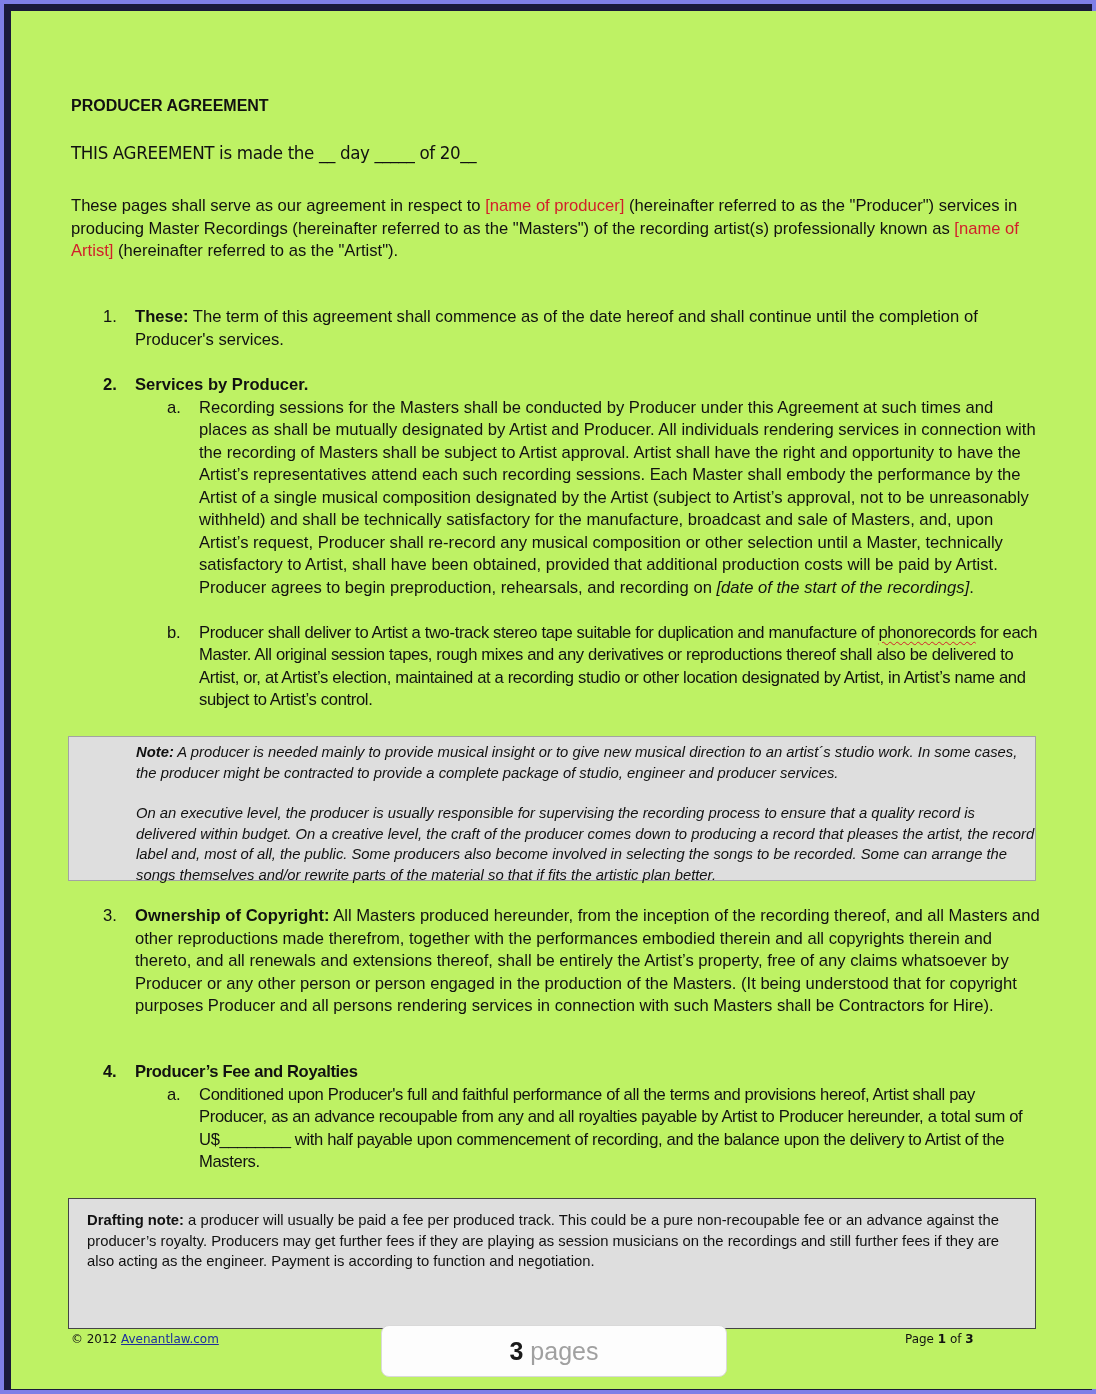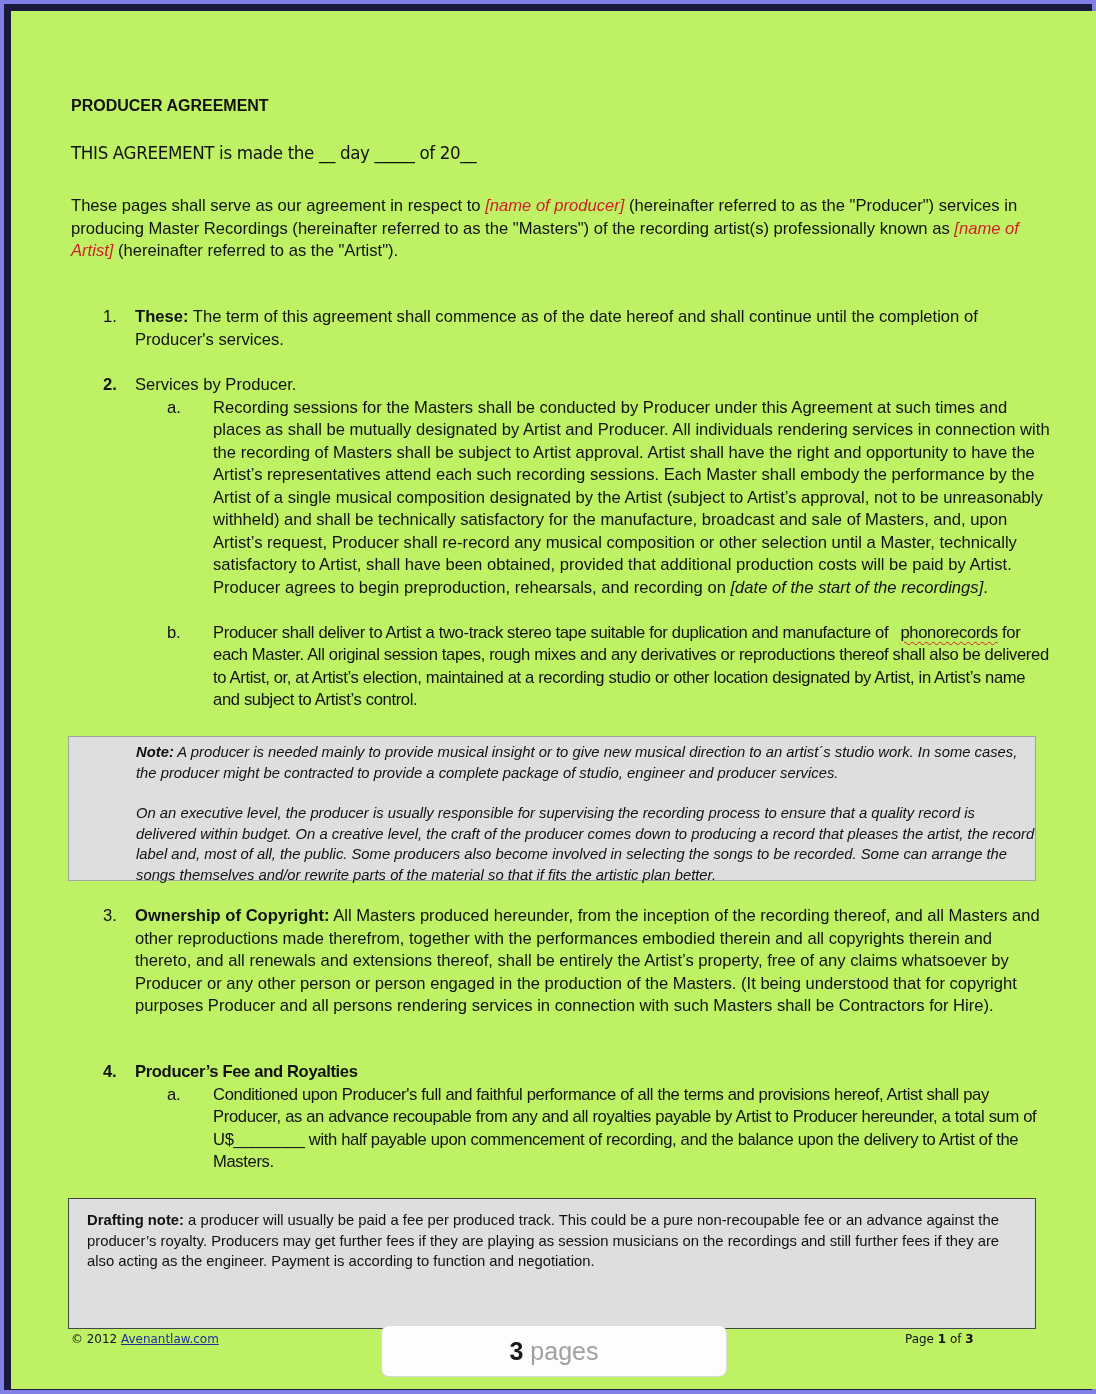--- a/index.html
+++ b/index.html
@@ -15,34 +15,34 @@
   }
   .page {
     position: absolute; left: 7px; top: 7px; width: 1062px; height: 1378px;
     background: #bef264;
     padding-left: 34px;
   }
   .abs { position: absolute; }
   .title { left: 60px; top: 86px; font-size: 16px; font-weight: bold; letter-spacing: 0; }
   .made { left: 60px; top: 131px; font-family: "DejaVu Sans", sans-serif; font-size: 18px; letter-spacing: -0.4px; transform: scaleX(0.93); transform-origin: left; }
   .intro { left: 60px; top: 184px; width: 980px; font-size: 16.6px; line-height: 22.5px; }
-  .red { color: #d21f2a; font-style: italic; }
+  .red { color: #d21f2a; }
   .para { font-size: 16.6px; line-height: 22.5px; }
   .num { position: absolute; width: 26px; }
   .sec1 { left: 0; top: 295px; width: 1077px; }
   .sec1 .num { left: 92px; }
   .sec1 .txt { position: absolute; left: 124px; width: 910px; }
   .sec2 { left: 0; top: 363px; width: 1077px; }
   .sec2 .num { left: 92px; font-weight: bold; }
-  .sec2 .head { position: absolute; left: 124px; font-weight: normal; }
+  .sec2 .head { position: absolute; left: 124px; font-weight: bold; }
   .sub { position: absolute; left: 0; width: 1077px; }
   .sub .letter { position: absolute; left: 156px; }
-  .sub .txt { position: absolute; left: 202px; width: 840px; }
+  .sub .txt { position: absolute; left: 188px; width: 840px; }
   .narrow { font-family: "Liberation Sans Narrow", "Liberation Sans", sans-serif; letter-spacing: -0.35px; }
-  .squiggle { text-decoration: underline wavy #d21f2a; text-decoration-thickness: 1px; text-underline-offset: 3px; margin-left: 8px; }
+  .squiggle { text-decoration: underline wavy #d21f2a; text-decoration-thickness: 1px; text-underline-offset: 3px; }
   .note {
     position: absolute; left: 57px; top: 725px; width: 968px; height: 145px;
     background: #dedede; border: 1px solid #a3a3a3; box-sizing: border-box;
     font-style: italic; font-size: 14.8px; line-height: 20.5px;
   }
   .note .inner { position: absolute; left: 67px; top: 5px; width: 900px; }
   .note p { margin: 0; }
   .note .gap { height: 20px; }
   .sec3 { left: 0; top: 894px; width: 1077px; }
   .sec3 .num { left: 92px; }

